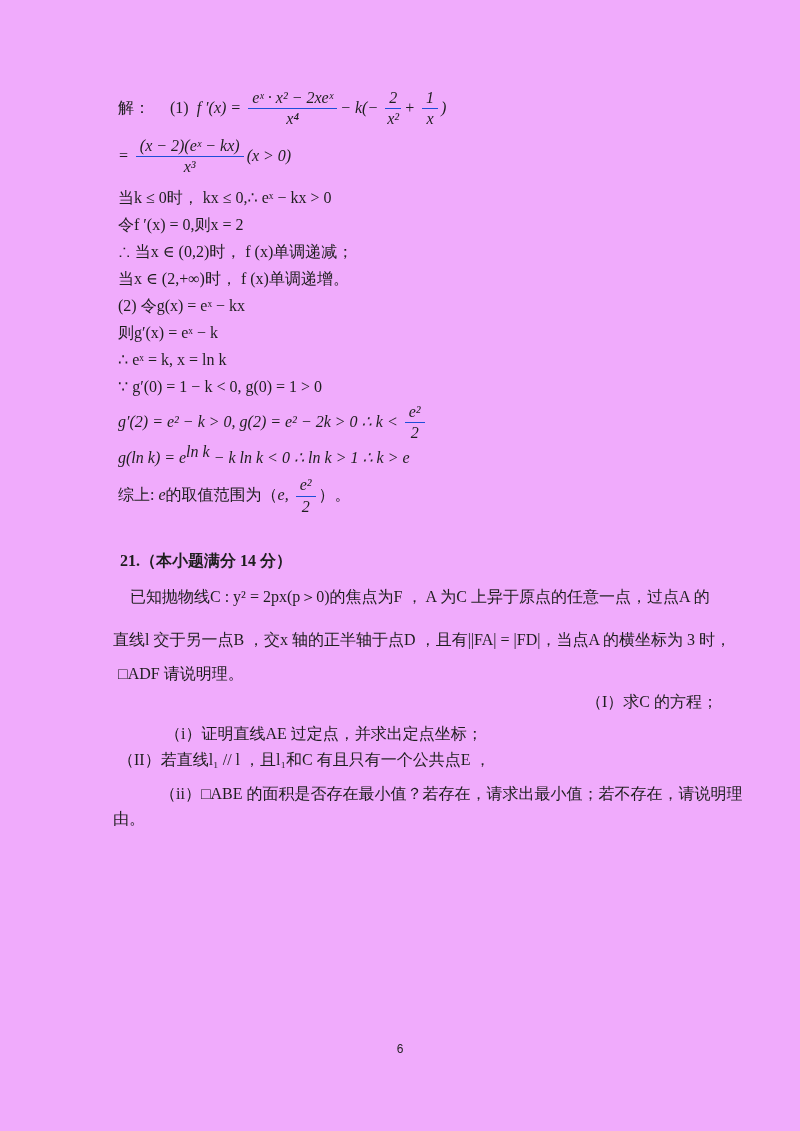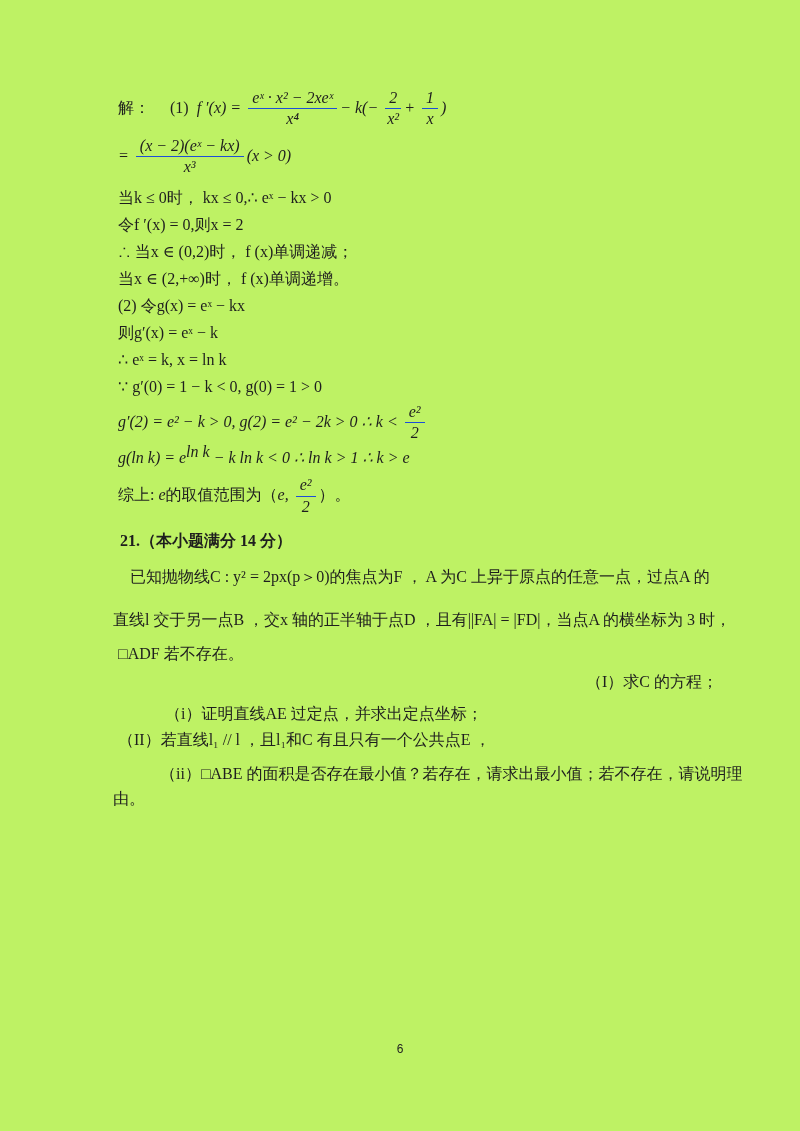--- a/index.html
+++ b/index.html
@@ -1,19 +1,19 @@
 <!DOCTYPE html>
 <html><head>
 <meta charset="utf-8">
 <style>
   html,body{margin:0;padding:0;background:#ffffff;}
   .page{
     position:relative;
     width:800px;height:1131px;
-    background:#bef264;
+    background:#f0abfc;
     color:#1e1e1e;
     font-family:"Liberation Serif","DejaVu Serif",serif;
     overflow:hidden;
   }
   .content{
     position:absolute;
     left:118px;top:86px;
     width:600px;
   }
   .line{
@@ -41,21 +41,21 @@
     padding-top:1px;
     line-height:1.15;
   }
   sup{font-size:16px;line-height:0;}
   .fl{padding:3px 0 4px 0;}
   .sol-label{margin-right:20px;}
   .sol-step{margin-right:8px;}
   .l2wrap{margin-bottom:4px;}
   .l11wrap{padding:2px 0;}
   .l13wrap{padding:4px 0;}
-  .sec21{margin-top:8px;}
+  .sec21{margin-top:28px;}
   .p21-head{font-weight:bold;padding-left:2px;margin-bottom:10px;}
   .p21-b1{padding-left:12px;margin-bottom:17px;}
   .p21-b2{margin-left:-5px;margin-bottom:8px;}
   .p21-b3{margin-bottom:2px;}
   .p21-i1{padding-left:4px;margin-bottom:7px;text-align:right;}
   .p21-i2{margin-bottom:9px;}
   .p21-s1{padding-left:47px;margin-bottom:1px;line-height:24px;}
   .p21-s2{padding-left:42px;line-height:24px;}
   .p21-s2b{margin-left:-5px;line-height:24px;}
   .page-number{
@@ -110,21 +110,21 @@
         <span>综上: </span><span class="mi">e</span><span>的取值范围为（</span><span class="mi">e,</span>
         <span class="frac"><span class="num">e²</span><span class="den">2</span></span><span>）。</span>
       </div>
 
     </div>
 
     <div class="sec21">
       <div class="line p21-head">21.（本小题满分 14 分）</div>
       <div class="line p21-b1">已知抛物线C : y² = 2px(p＞0)的焦点为F ， A 为C 上异于原点的任意一点，过点A 的</div>
       <div class="line p21-b2">直线l 交于另一点B ，交x 轴的正半轴于点D ，且有||FA| = |FD|，当点A 的横坐标为 3 时，</div>
-      <div class="line p21-b3">□ADF 若不存在。</div>
+      <div class="line p21-b3">□ADF 请说明理。</div>
       <div class="line p21-i1">（I）求C 的方程；</div>
       <div class="line p21-s1">（i）证明直线AE 过定点，并求出定点坐标；</div>
       <div class="line p21-i2">（II）若直线l₁ // l ，且l₁和C 有且只有一个公共点E ，</div>
       <div class="line p21-s2">（ii）□ABE 的面积是否存在最小值？若存在，请求出最小值；若不存在，请说明理</div>
       <div class="line p21-s2b">由。</div>
     </div>
 
   </div>
 
   <div class="page-number">6</div>

